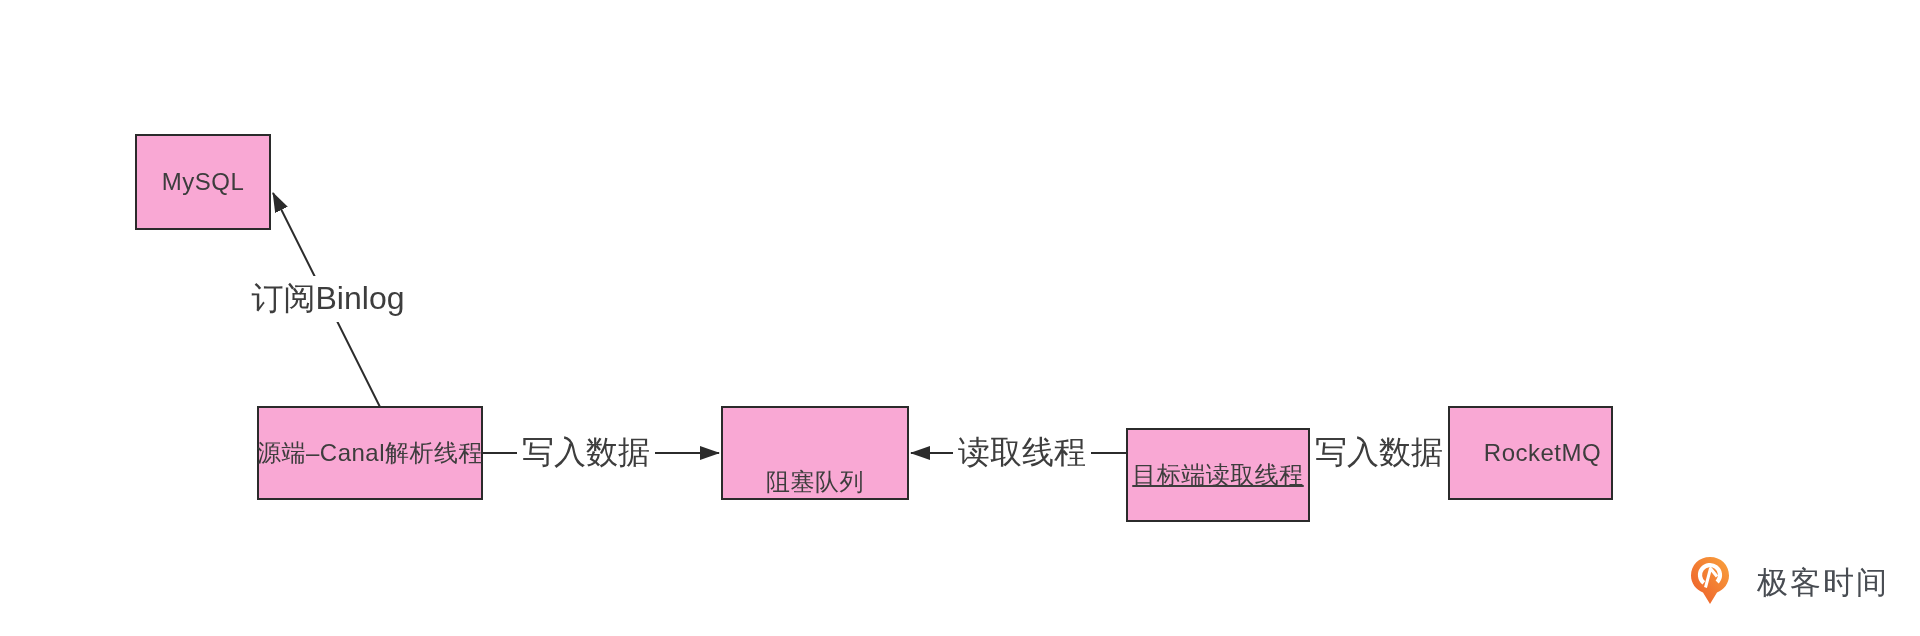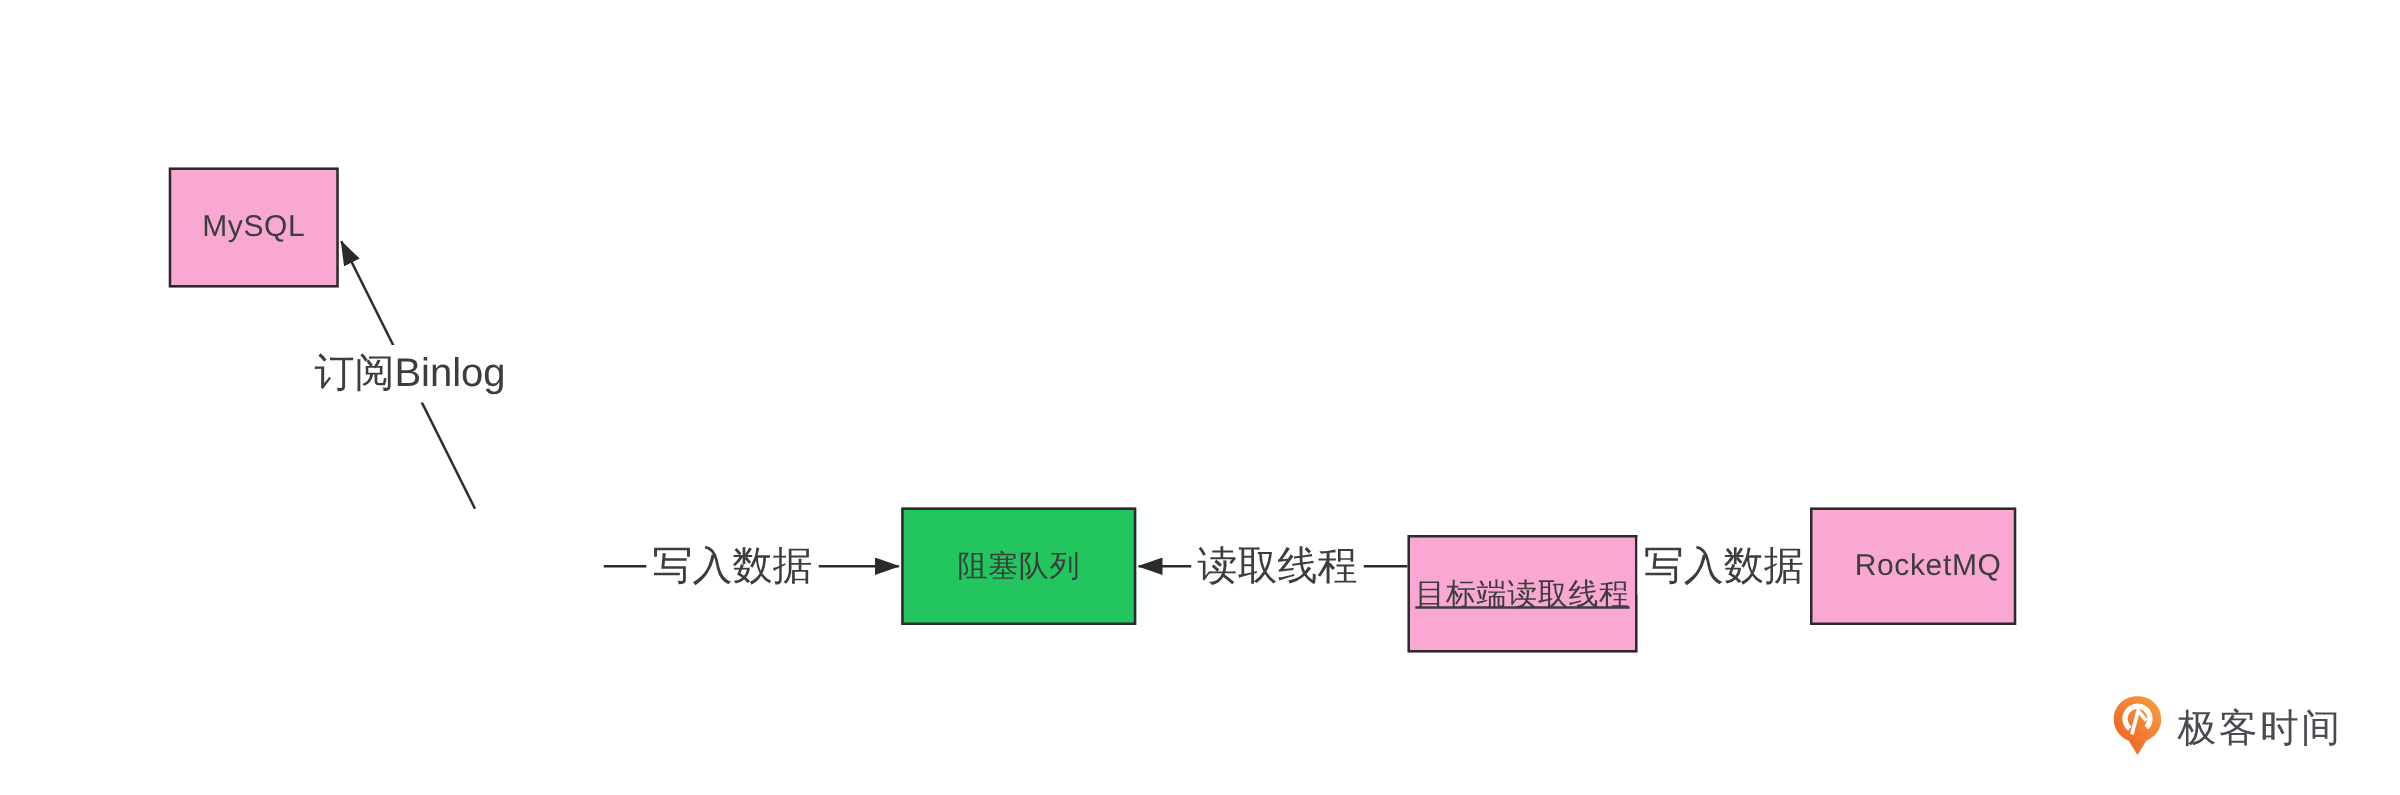--- a/index.html
+++ b/index.html
@@ -30,21 +30,21 @@
     display: flex;
     align-items: center;
     justify-content: center;
     font-size: 24px;
     color: #3d3d3d;
     letter-spacing: 0.5px;
     white-space: nowrap;
   }
   #node-mysql    { left: 135px;  top: 134px; width: 136px; height: 96px; }
   #node-canal    { left: 257px;  top: 406px; width: 226px; height: 94px; }
-  #node-queue    { left: 721px;  top: 406px; width: 188px; height: 94px; background: #22c55e; }
+  #node-queue    { left: 721px;  top: 406px; width: 188px; height: 94px; background: #f9a8d4; align-items: flex-end; }
   #node-target   { left: 1126px; top: 428px; width: 184px; height: 94px; text-decoration: underline; }
   #node-rocketmq { left: 1448px; top: 406px; width: 165px; height: 94px; padding-left: 24px; }
 
   .edge-label {
     position: absolute;
     transform: translate(-50%, -50%);
     background: #ffffff;
     padding: 1px 5px;
     font-size: 32px;
     color: #3d3d3d;
@@ -54,21 +54,21 @@
   #label-write1 { left: 586px;  top: 453px; }
   #label-read   { left: 1022px; top: 453px; }
   #label-write2 { left: 1379px; top: 453px; }
 
   .logo {
     position: absolute;
     left: 1690px;
     top: 556px;
     display: flex;
     align-items: center;
-    gap: 12px;
+    gap: 27px;
   }
   .logo-text {
     font-size: 31px;
     font-weight: 500;
     color: #484c52;
     letter-spacing: 2px;
     line-height: 1;
     padding-top: 2px;
   }
 </style>
@@ -84,20 +84,23 @@
       </marker>
     </defs>
     <line x1="380" y1="407" x2="273" y2="193" stroke="#2b2b2b" stroke-width="2" marker-end="url(#arrow)"></line>
     <line x1="483" y1="453" x2="719" y2="453" stroke="#2b2b2b" stroke-width="2" marker-end="url(#arrow)"></line>
     <line x1="1126" y1="453" x2="911" y2="453" stroke="#2b2b2b" stroke-width="2" marker-end="url(#arrow)"></line>
     <line x1="1310" y1="453" x2="1446" y2="453" stroke="#2b2b2b" stroke-width="2" marker-end="url(#arrow)"></line>
   </svg>
 
   <div class="node" id="node-mysql">
     <span>MySQL</span>
+  </div>
+  <div class="node" id="node-canal">
+    <span>源端–Canal解析线程</span>
   </div>
   <div class="node" id="node-queue">
     <span>阻塞队列</span>
   </div>
   <div class="node" id="node-target">
     <span>目标端读取线程</span>
   </div>
   <div class="node" id="node-rocketmq">
     <span>RocketMQ</span>
   </div>

